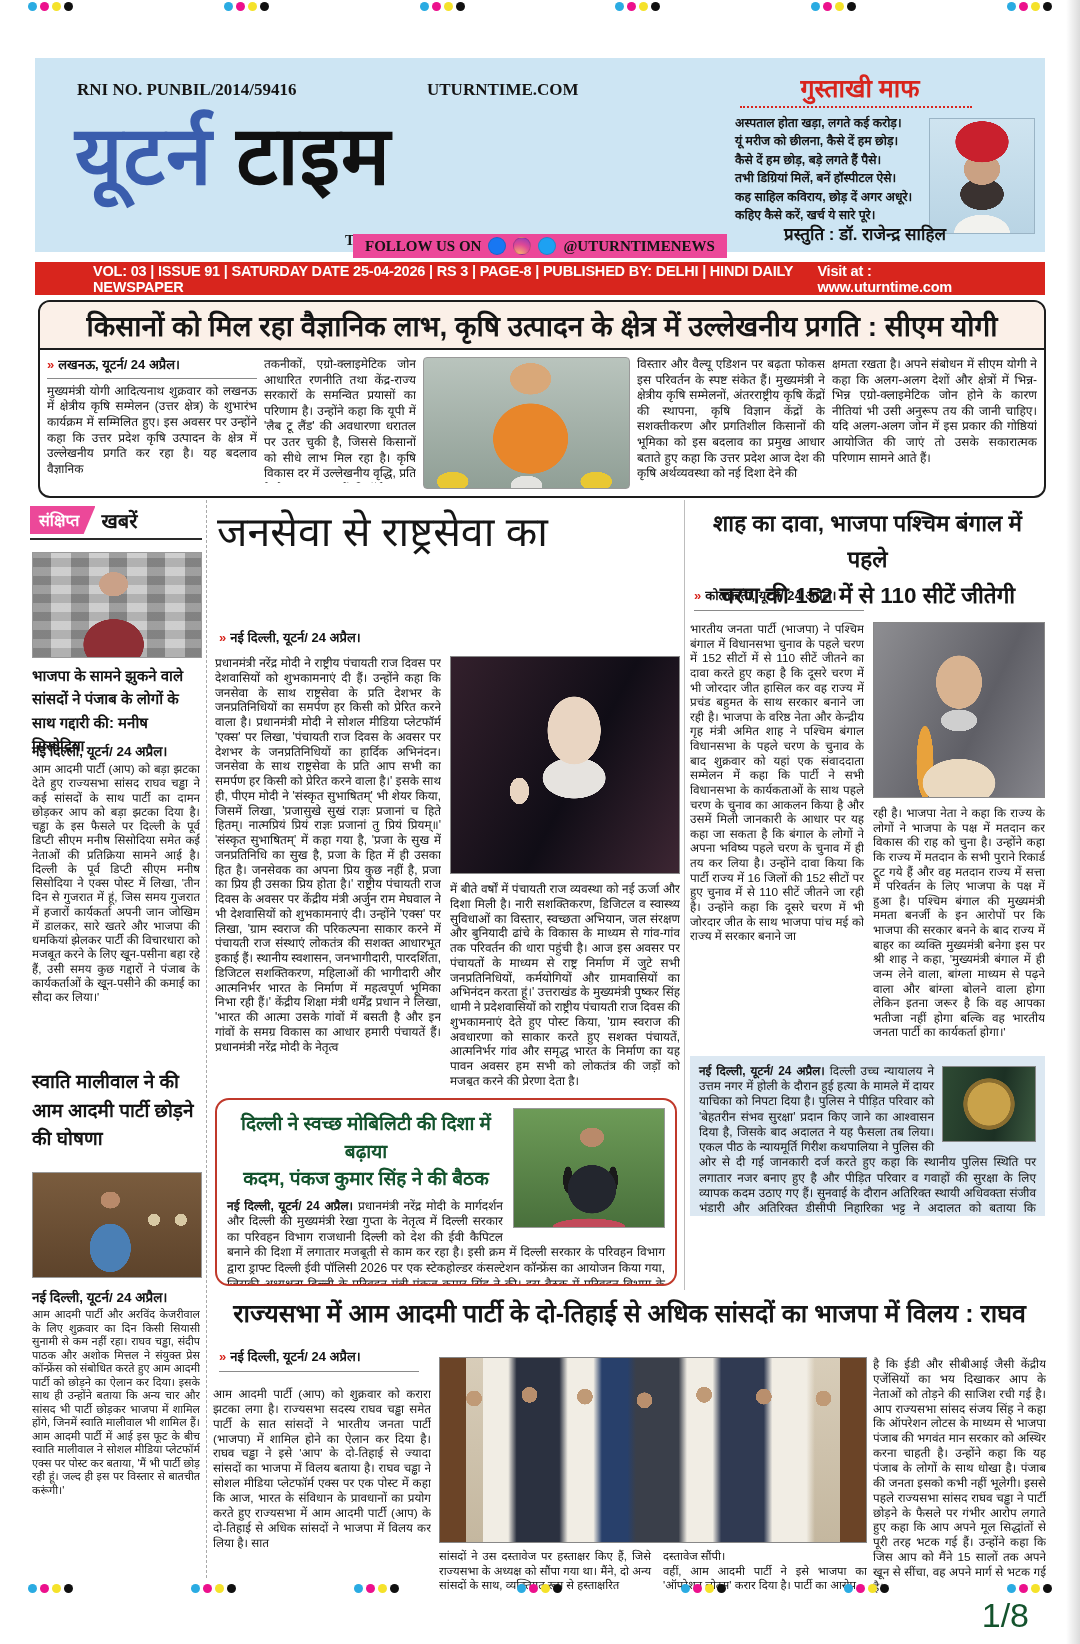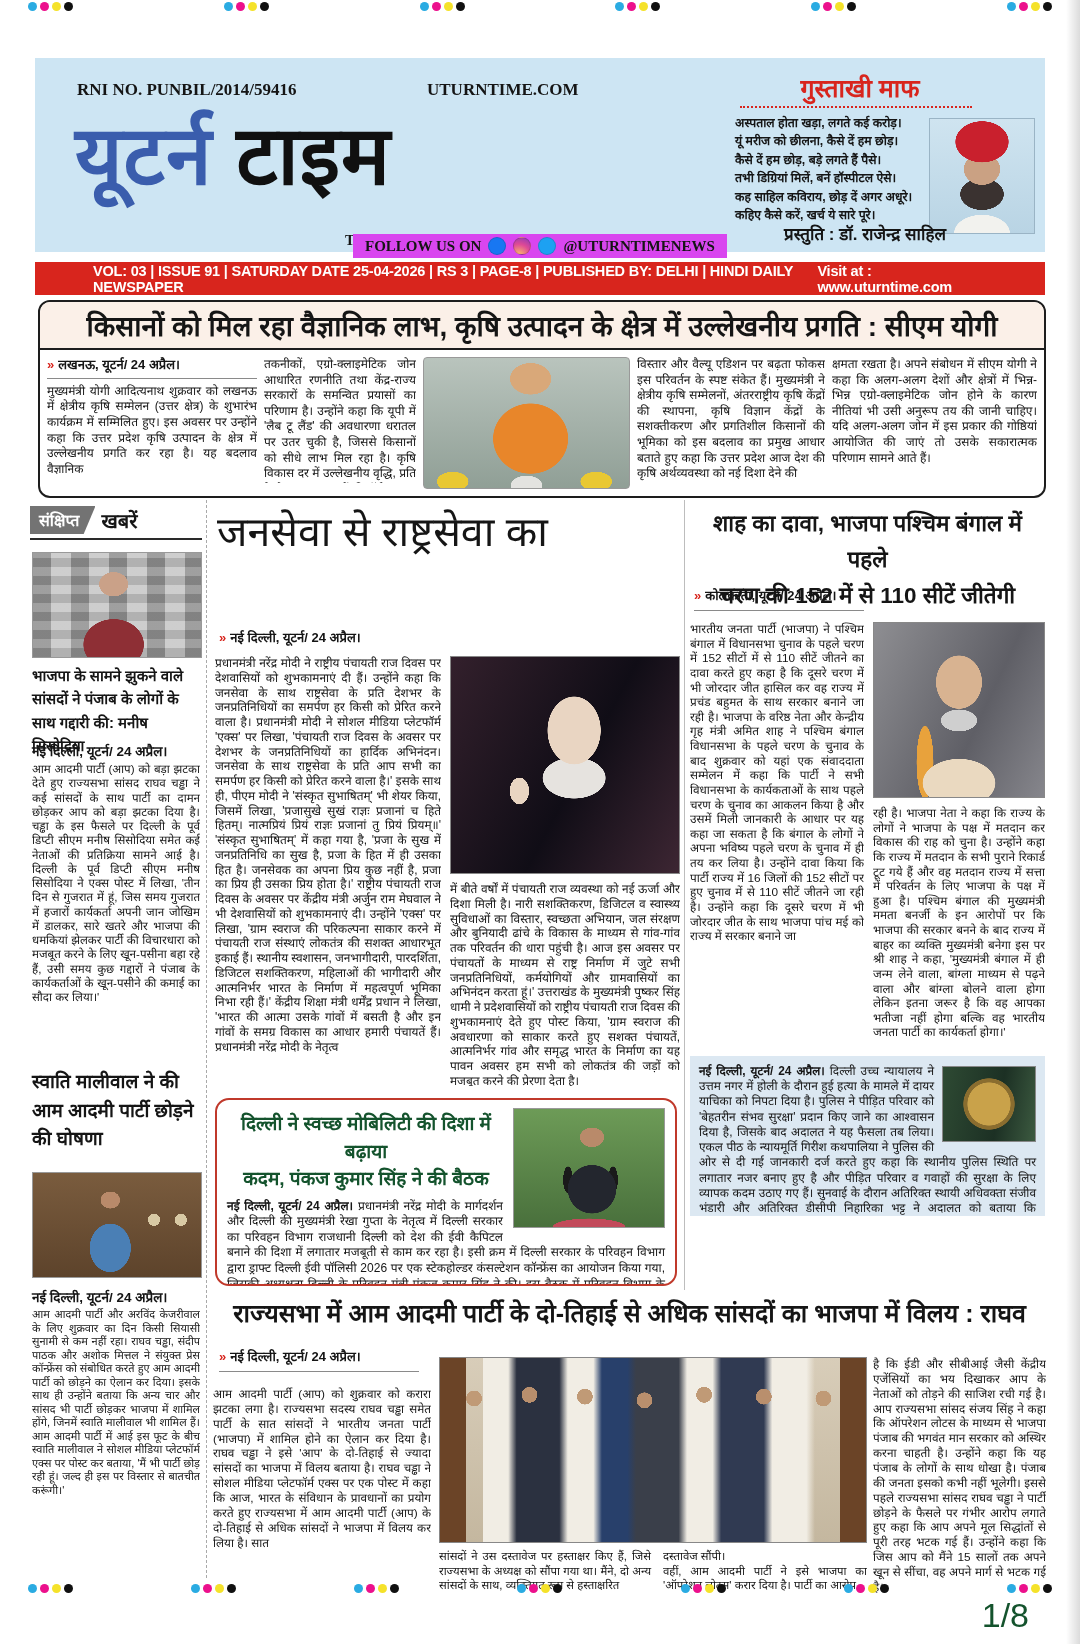--- a/index.html
+++ b/index.html
@@ -13,21 +13,21 @@
   .dot{width:9px;height:9px;border-radius:50%;display:inline-block;}
   .dc{background:#2aabe2}.dm{background:#ec108c}.dy{background:#f5e22a}.dk{background:#101010}
   
   .masthead{position:absolute;left:35px;top:58px;width:1010px;height:194px;background:#cde5f3;}
   .rni{position:absolute;left:42px;top:22px;font-family:"Liberation Serif",serif;font-weight:bold;font-size:17px;}
   .site{position:absolute;left:392px;top:22px;font-family:"Liberation Serif",serif;font-weight:bold;font-size:17px;}
   .nameplate{position:absolute;left:40px;top:34px;font-size:82px;font-weight:900;line-height:1.55;white-space:nowrap;letter-spacing:1px;}
   .np-blue{color:#3a5dad}.np-black{color:#101010}
   .tagline{position:absolute;left:292px;top:174px;width:300px;text-align:center;
         font-family:"Liberation Serif",serif;font-weight:bold;font-size:14.5px;}
-  .followbar{position:absolute;left:318px;top:176px;height:24px;background:#d946ef;display:flex;align-items:center;
+  .followbar{position:absolute;left:318px;top:176px;height:24px;background:#ec4899;display:flex;align-items:center;
         gap:7px;padding:0 12px;font-family:"Liberation Serif",serif;font-weight:bold;font-size:15px;}
   .soc{width:16px;height:16px;border-radius:50%;display:inline-block;border:1px solid rgba(0,0,0,.15);}
   .fb{background:#1877f2}.ig{background:radial-gradient(circle at 30% 110%,#fdc468,#df4996 55%,#8a3ab9)}.tw{background:#1da1f2}
   
   .gustakhi{position:absolute;left:665px;top:4px;width:345px;height:188px;}
   .gk-title{position:absolute;left:35px;top:8px;width:250px;text-align:center;color:#d8251d;font-weight:900;font-size:25px;}
   .gk-rule{position:absolute;left:40px;top:44px;width:232px;border-top:2px dotted #d8251d;}
   .gk-poem{position:absolute;left:35px;top:52px;width:212px;font-size:12.3px;line-height:1.5;font-weight:bold;}
   .gk-photo{position:absolute;right:10px;top:56px;width:104px;height:114px;border:1px solid #9ab4c5;
         background:
@@ -56,21 +56,21 @@
           radial-gradient(62px 58px at 52% 62%,#e8862a 60%,transparent 61%),
           radial-gradient(26px 16px at 14% 95%,#e9c832 60%,transparent 61%),
           radial-gradient(26px 16px at 50% 98%,#e3e3e0 60%,transparent 61%),
           radial-gradient(26px 16px at 84% 95%,#e9c832 60%,transparent 61%),
           linear-gradient(#b9c4bd,#909f96);}
   
   .vsep1{position:absolute;left:206px;top:500px;height:1078px;border-left:1px dashed #a9a9a9;}
   .vsep2{position:absolute;left:684px;top:500px;height:790px;border-left:1px solid #bdbdbd;}
   .sidebar{position:absolute;left:30px;top:500px;width:172px;height:1078px;}
   .briefs-hd{position:absolute;left:0;top:6px;width:172px;border-bottom:2px solid #2a2a2a;padding-bottom:4px;display:flex;align-items:center;gap:6px;}
-  .tab-red{background:#737373;color:#fff;font-weight:900;font-size:16px;padding:3px 16px 3px 9px;
+  .tab-red{background:#ec4899;color:#fff;font-weight:900;font-size:16px;padding:3px 16px 3px 9px;
         clip-path:polygon(0 0,100% 0,82% 100%,0 100%);}
   .tab-black{font-weight:900;font-size:20px;}
   .sb-photo1{position:absolute;left:2px;top:52px;width:168px;height:104px;border:1px solid #999;
         background:
           radial-gradient(24px 20px at 48% 30%,#caa188 60%,transparent 61%),
           radial-gradient(50px 42px at 48% 88%,#8e2f35 60%,transparent 61%),
           repeating-linear-gradient(90deg,rgba(120,120,120,.55) 0 18px,rgba(205,205,205,.55) 18px 38px),
           repeating-linear-gradient(0deg,#8f8f8f 0 9px,#cfcfcf 9px 18px);}
   .sb-h1{position:absolute;left:2px;top:164px;font-weight:800;font-size:15px;line-height:1.55;}
   .sb-dl1{position:absolute;left:2px;top:242px;font-weight:bold;font-size:13.5px;}

